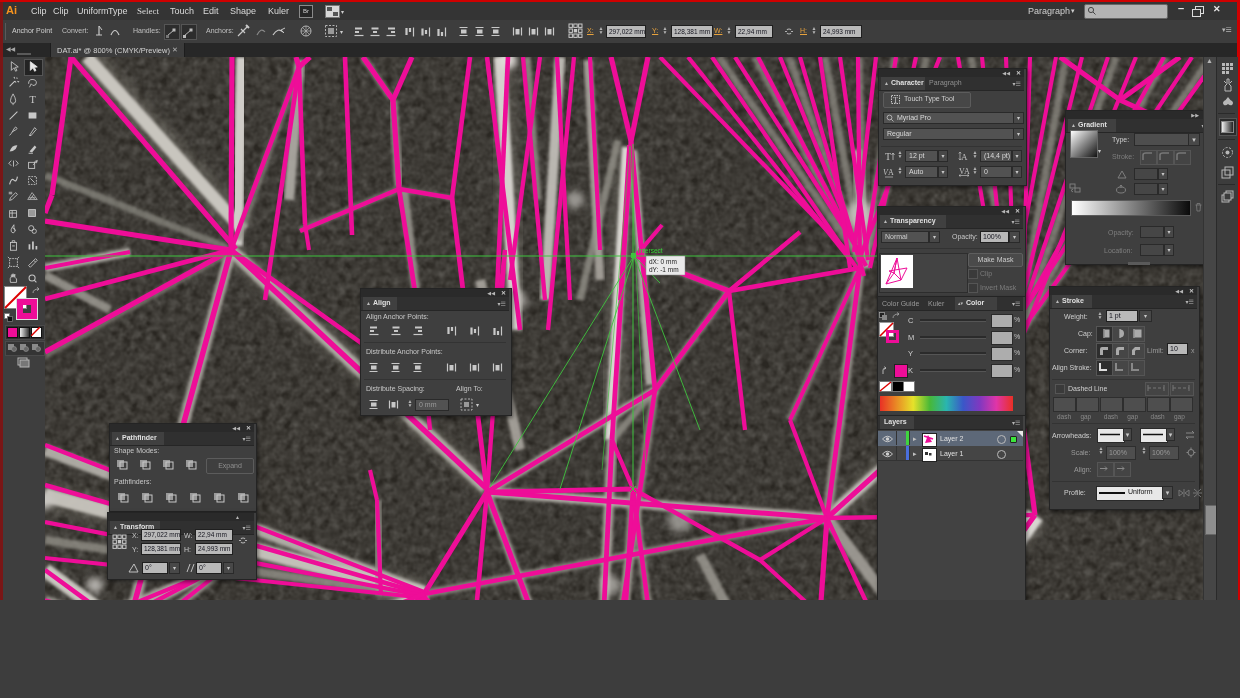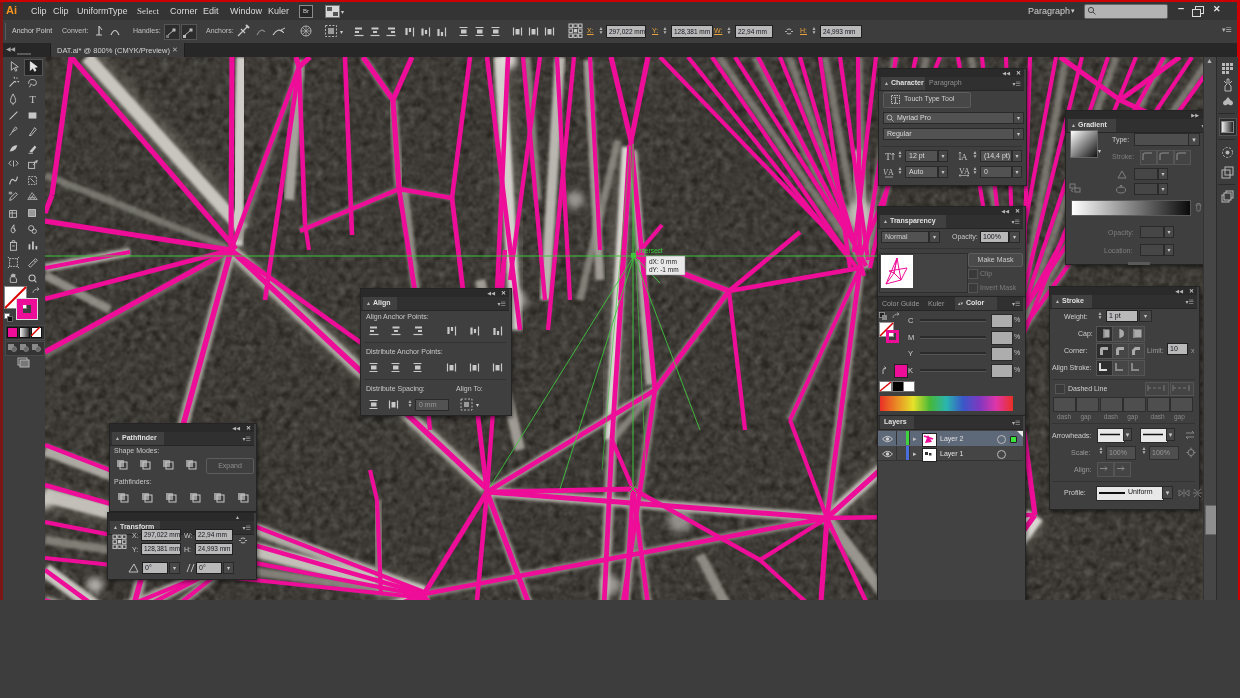--- a/index.html
+++ b/index.html
@@ -5,23 +5,23 @@
     <div class="abs" style="left:0;top:695px;width:1240px;height:3px;background:#cf0000"></div>
     <div class="abs" style="left:1237px;top:0;width:3px;height:698px;background:#cf0000"></div>
     <div class="abs" style="left:0;top:2px;width:3px;height:693px;background:#7a1616"></div>
     <div class="abs" style="left:3px;top:2px;width:1234px;height:18px;background:#343434;border-bottom:1px solid #222"></div>
     <div style="position:absolute;left:6px;top:4px;font-size:11px;color:#f7931e;font-weight:bold;white-space:nowrap;">Ai</div>
     <div style="position:absolute;left:31px;top:6px;font-size:9px;color:#dadada;font-weight:normal;white-space:nowrap;">Clip</div>
     <div style="position:absolute;left:53px;top:6px;font-size:9px;color:#dadada;font-weight:normal;white-space:nowrap;">Clip</div>
     <div style="position:absolute;left:77px;top:6px;font-size:9px;color:#dadada;font-weight:normal;white-space:nowrap;">Uniform</div>
     <div style="position:absolute;left:108px;top:6px;font-size:9px;color:#dadada;font-weight:normal;white-space:nowrap;">Type</div>
     <div style="position:absolute;left:137px;top:6px;font-size:9px;color:#dadada;font-weight:normal;white-space:nowrap;font-family:Liberation Serif, serif;">Select</div>
-    <div style="position:absolute;left:170px;top:6px;font-size:9px;color:#dadada;font-weight:normal;white-space:nowrap;">Corner</div>
+    <div style="position:absolute;left:170px;top:6px;font-size:9px;color:#dadada;font-weight:normal;white-space:nowrap;">Touch</div>
     <div style="position:absolute;left:203px;top:6px;font-size:9px;color:#dadada;font-weight:normal;white-space:nowrap;">Edit</div>
-    <div style="position:absolute;left:230px;top:6px;font-size:9px;color:#dadada;font-weight:normal;white-space:nowrap;">Window</div>
+    <div style="position:absolute;left:230px;top:6px;font-size:9px;color:#dadada;font-weight:normal;white-space:nowrap;">Shape</div>
     <div style="position:absolute;left:268px;top:6px;font-size:9px;color:#dadada;font-weight:normal;white-space:nowrap;">Kuler</div>
     <div class="abs" style="left:299px;top:5px;width:12px;height:11px;background:#262626;border:1px solid #8a8a8a;color:#d0d0d0;font-size:6px;text-align:center;line-height:11px">Br</div>
     <div class="abs" style="left:325px;top:5px;width:13px;height:11px;background:#d8d8d8;border:1px solid #777">
       <div class="abs" style="left:1px;top:1px;width:5px;height:4px;background:#555"></div>
       <div class="abs" style="left:7px;top:6px;width:5px;height:4px;background:#555"></div>
     </div>
     <div style="position:absolute;left:341px;top:8px;font-size:6px;color:#cccccc;font-weight:normal;white-space:nowrap;">▾</div>
     <div style="position:absolute;left:1028px;top:6px;font-size:9px;color:#d0d0d0;font-weight:normal;white-space:nowrap;">Paragraph</div>
     <div style="position:absolute;left:1071px;top:7px;font-size:7px;color:#cccccc;font-weight:normal;white-space:nowrap;">▾</div>
     <div class="abs" style="left:1084px;top:4px;width:82px;height:13px;background:#b3b3b3;border:1px solid #666;border-radius:2px">

